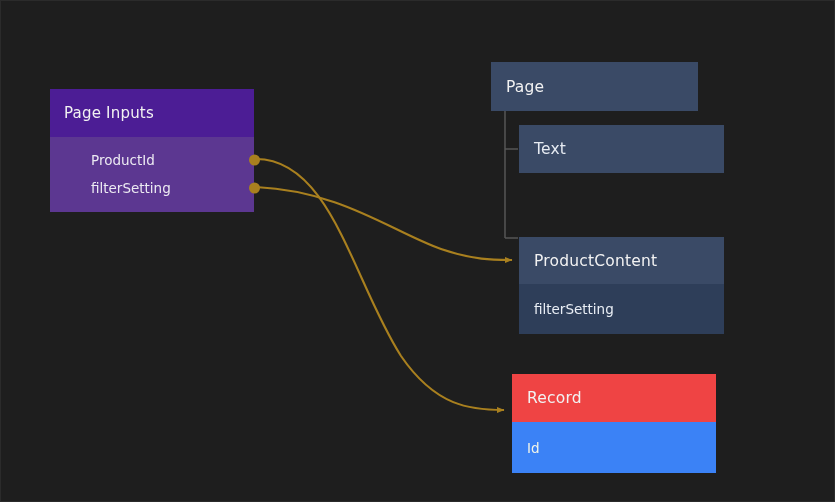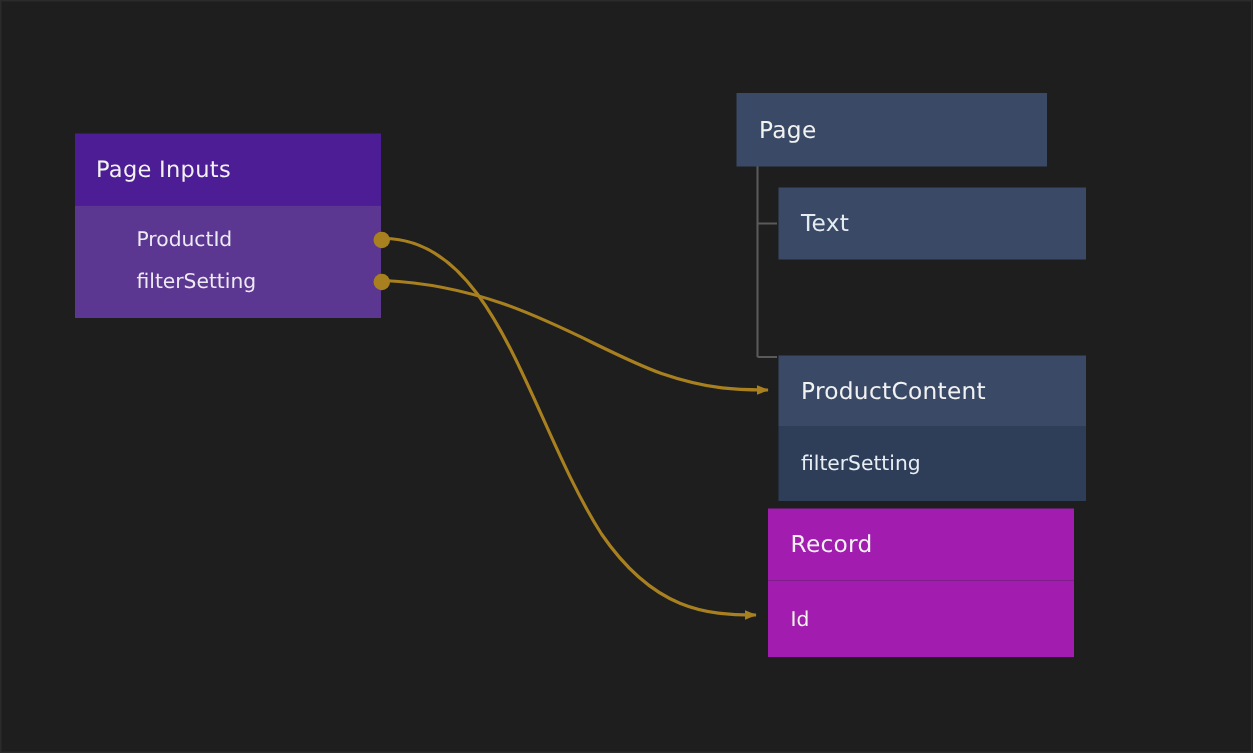--- a/index.html
+++ b/index.html
@@ -142,27 +142,28 @@
   }
   
   #node-record {
     left: 511px;
     top: 338px;
     width: 204px;
     height: 99px;
   }
   #node-record .node-header {
     height: 48px;
-    background: #a21caf;
-    padding-left: 15px;
-    font-size: 15.5px;
+    background: #ef4444;
+    padding-left: 15px;
+    font-size: 15.5px;
+    margin-top: 35px;
   }
   #node-record .node-body {
     height: 51px;
-    background: #a21caf;
+    background: #3b82f6;
   }
   #node-record .port-in {
     color: #f1f4e8;
   }
   .tree-connector {
     position: absolute;
     pointer-events: none;
   }
 </style>
 </head>

